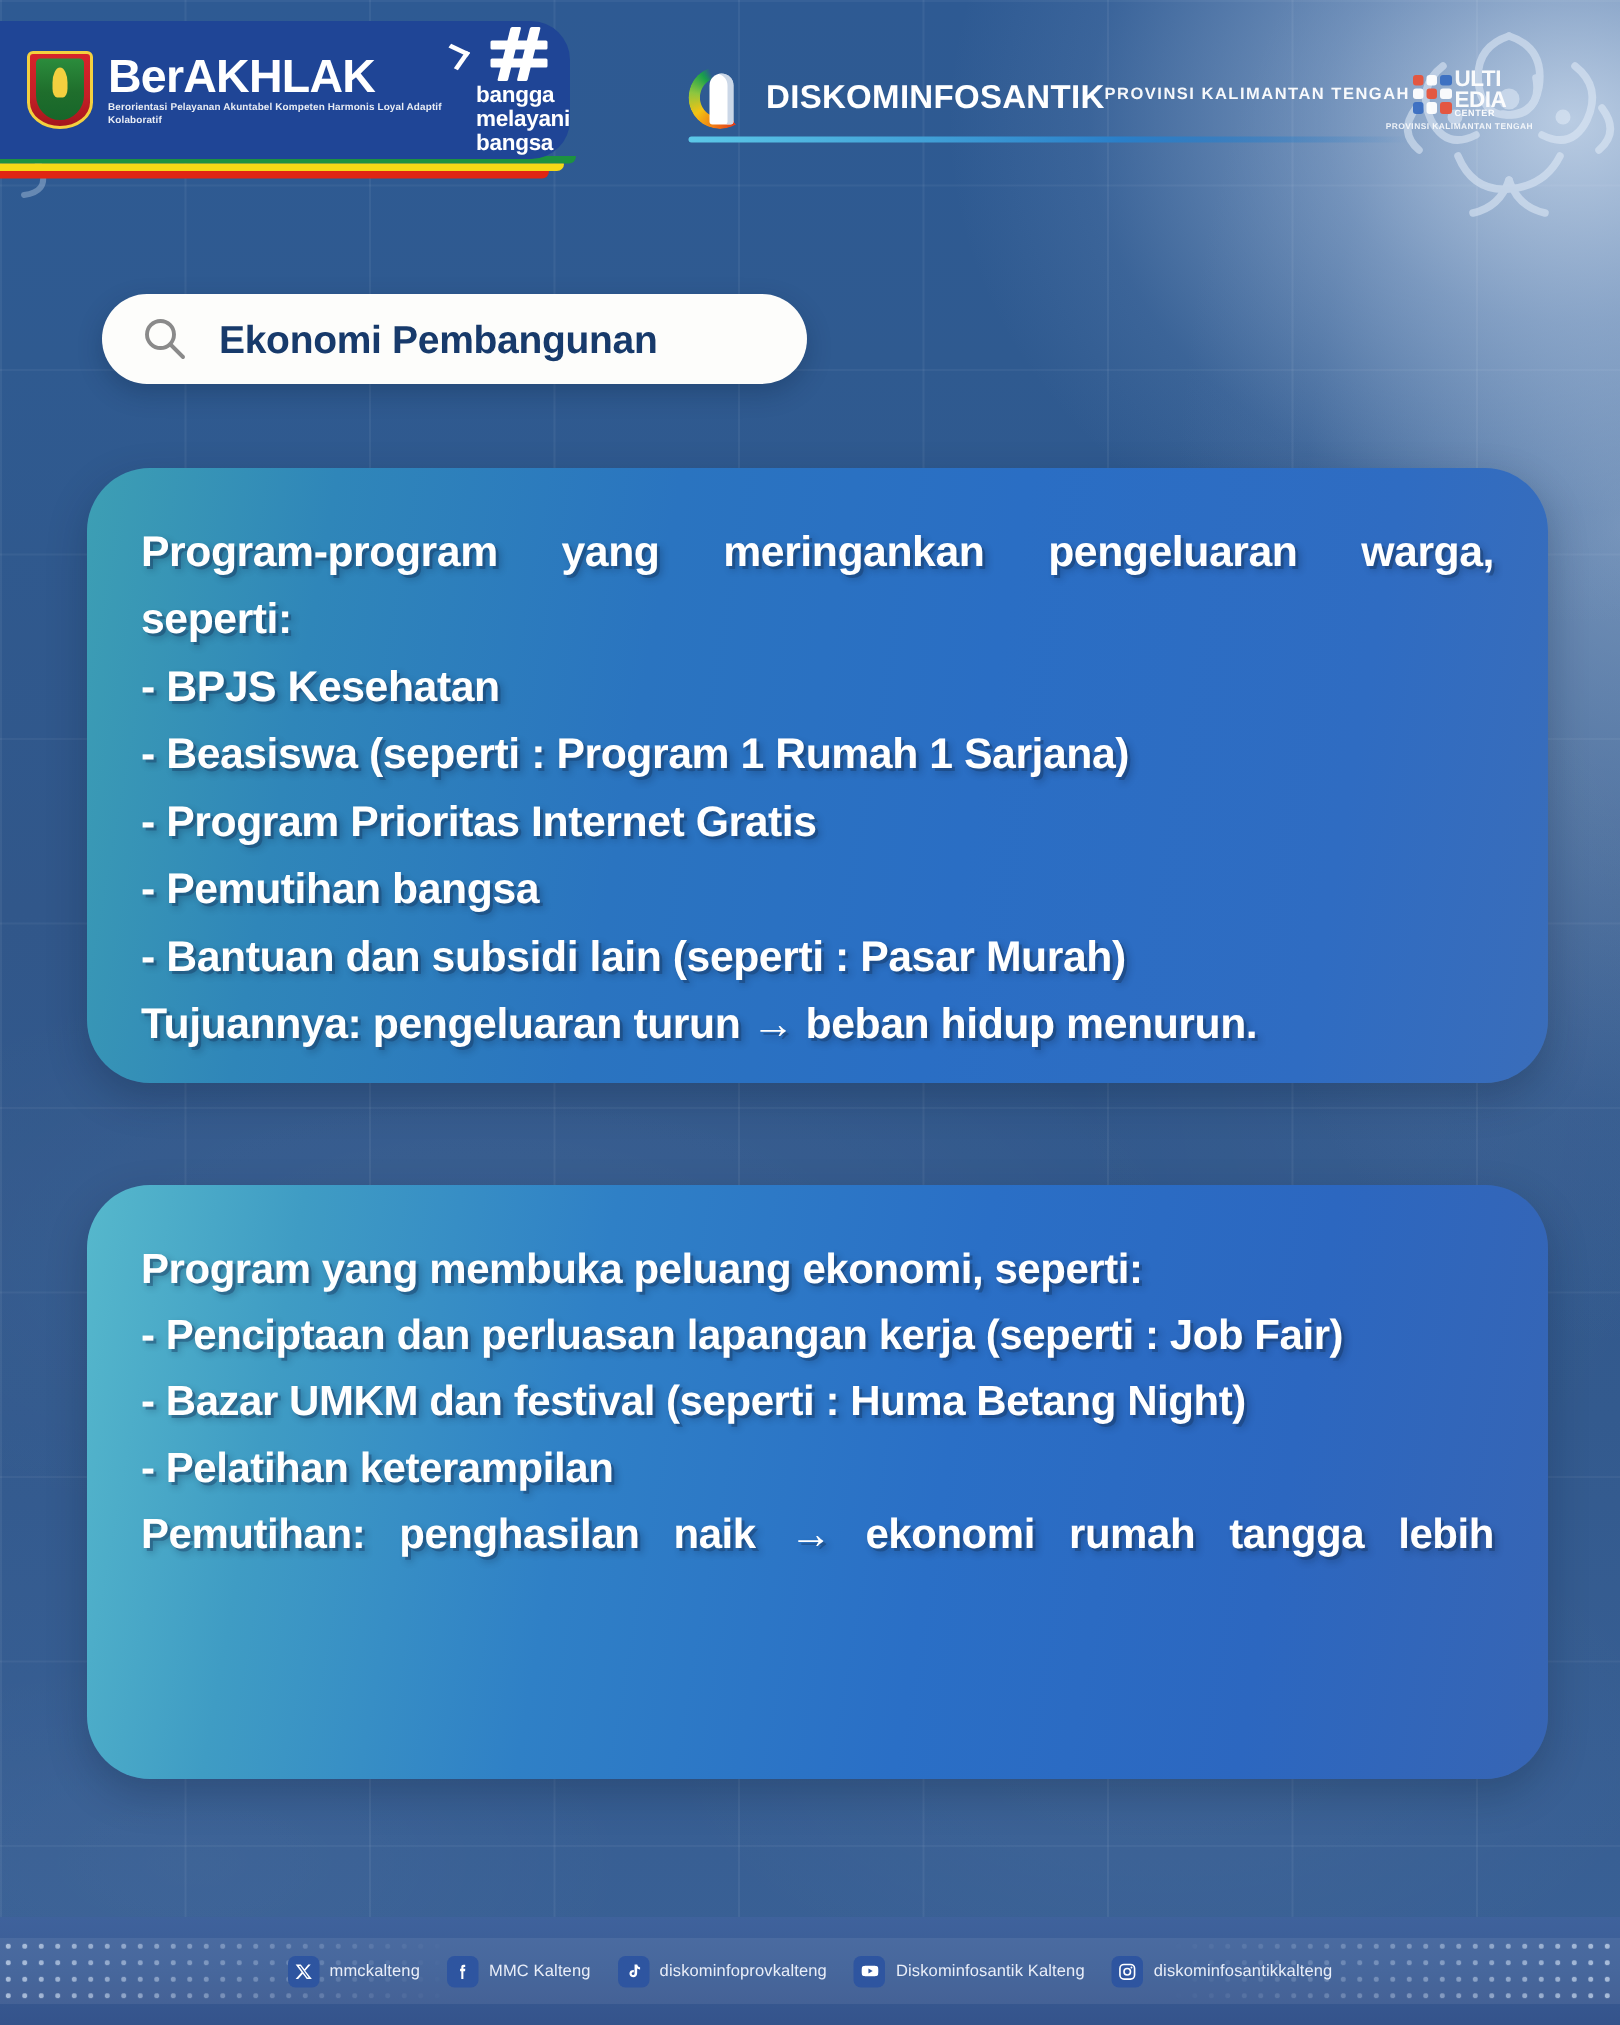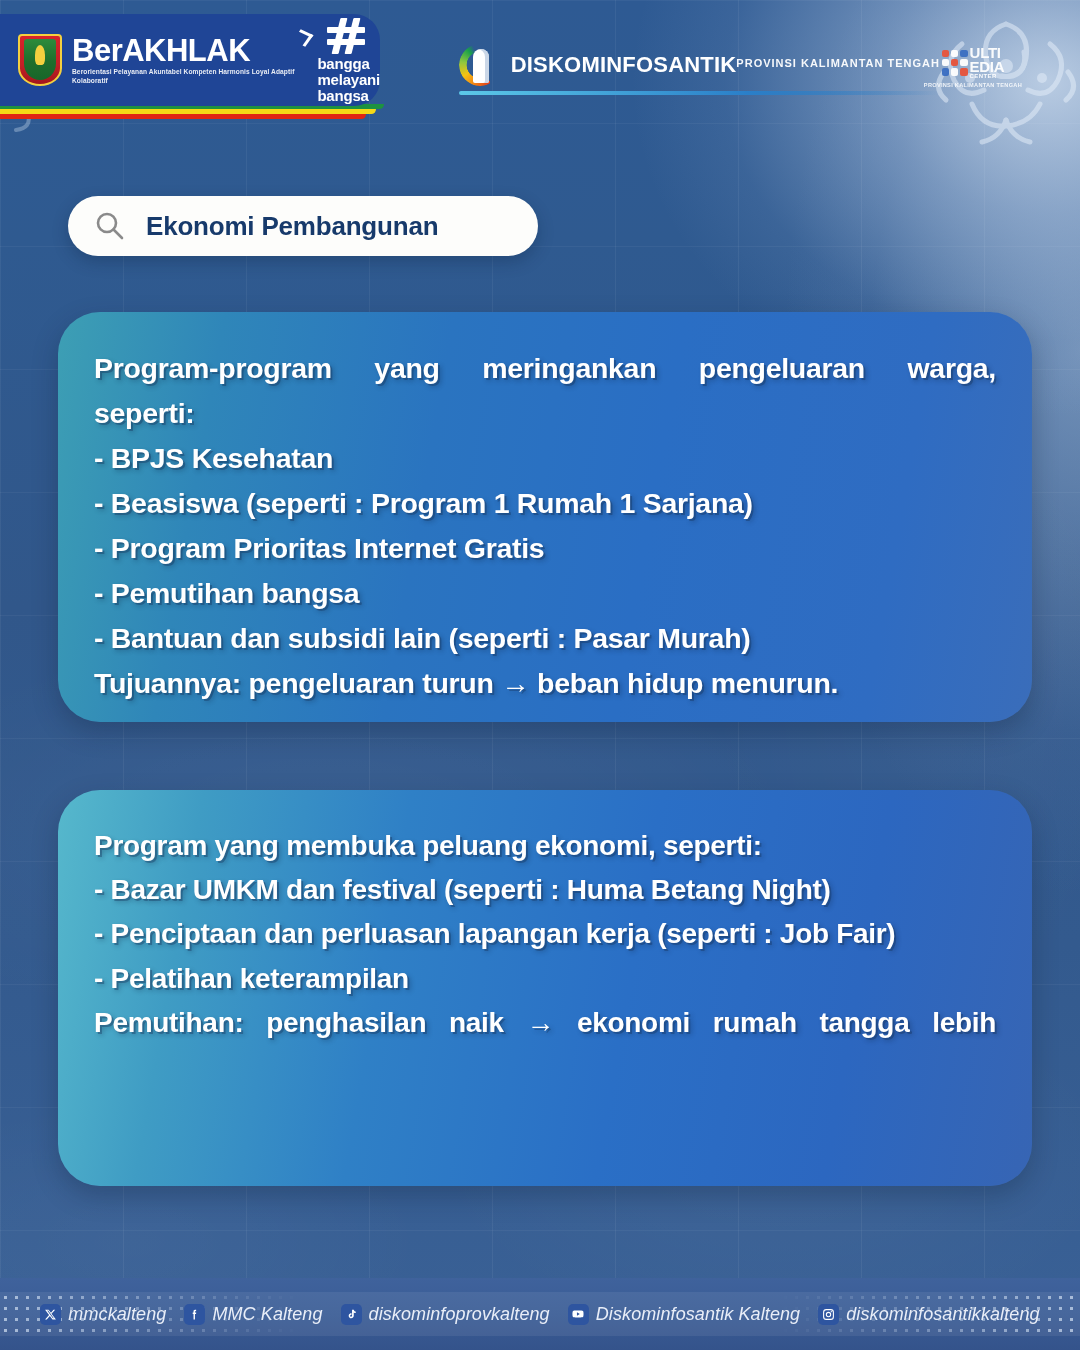--- a/index.html
+++ b/index.html
@@ -269,23 +269,22 @@
   }
   .social { display: flex; align-items: center; gap: 7px; }
   .social + .social { margin-left: 8px; }
   .social-badge {
     width: 21px; height: 21px; border-radius: 5px;
     background: #2e55a0;
     display: flex; align-items: center; justify-content: center;
     flex: 0 0 auto;
   }
   .social-name {
-    color: #e9eef8; font-size: 18px; font-weight: 500; letter-spacing: 0.1px;
+    color: #e9eef8; font-size: 11px; font-weight: 500; letter-spacing: 0.1px;
     white-space: nowrap;
-    font-style: italic;
   }
 </style>
 </head>
 <body>
 
 <div class="poster">
 
   <div class="bg-texture"></div>
   <div class="bg-grid"></div>
 
@@ -404,22 +403,22 @@
     <div class="card-line">- BPJS Kesehatan</div>
     <div class="card-line">- Beasiswa (seperti : Program 1 Rumah 1 Sarjana)</div>
     <div class="card-line">- Program Prioritas Internet Gratis</div>
     <div class="card-line">- Pemutihan bangsa</div>
     <div class="card-line">- Bantuan dan subsidi lain (seperti : Pasar Murah)</div>
     <div class="card-line"> Tujuannya: pengeluaran turun → beban hidup menurun.</div>
   </div>
 
   <div class="card card-2">
     <div class="card-line">Program yang membuka peluang ekonomi, seperti:</div>
+    <div class="card-line">- Penciptaan dan perluasan lapangan kerja (seperti : Job Fair)</div>
     <div class="card-line">- Bazar UMKM dan festival (seperti : Huma Betang Night)</div>
-    <div class="card-line">- Penciptaan dan perluasan lapangan kerja (seperti : Job Fair)</div>
     <div class="card-line">- Pelatihan keterampilan</div>
     <div class="card-line justify">Pemutihan: penghasilan naik → ekonomi rumah tangga lebih</div>
   </div>
 
   <div class="footer">
     <div class="footer-bar"></div>
     <div class="dots left"></div>
     <div class="dots right"></div>
 
     <div class="socials">

